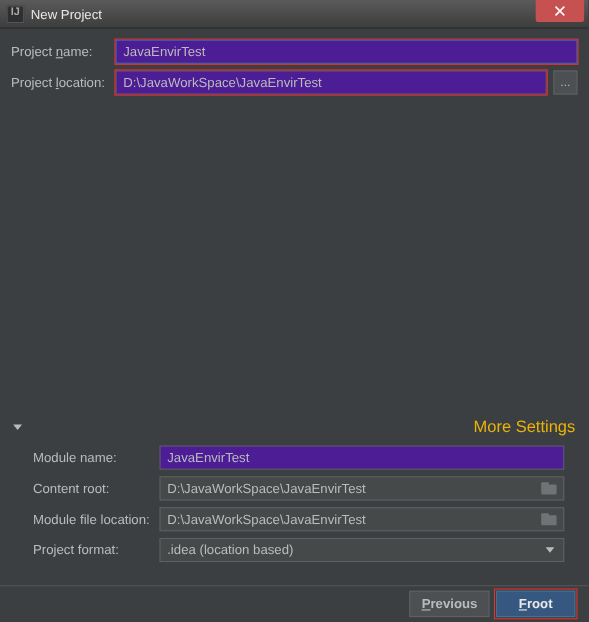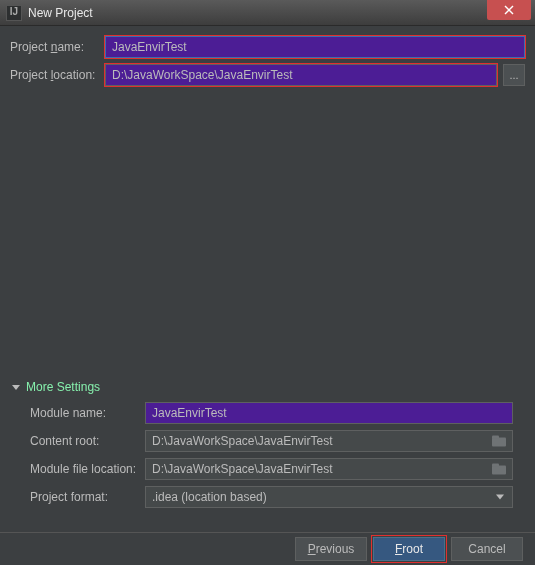--- a/index.html
+++ b/index.html
@@ -20,34 +20,34 @@
   .row .label { width: 95px; color: #bbbbbb; font-size: 12px; }
   .row .label .u { text-decoration: underline; }
   .text-input { flex: 1; height: 22px; background: #4c1d95; border: 1px solid #5e6060; color: #bbbbbb; padding: 0 6px; font-size: 12px; outline: none; }
   .hl-red { outline: 1px solid #e03030; outline-offset: 0; }
   .hl-blue { border: 1px solid #3b6fad !important; }
   .browse-btn { width: 22px; height: 22px; margin-left: 6px; background: #4c5052; border: 1px solid #5e6060; color: #bbbbbb; display: flex; align-items: center; justify-content: center; font-size: 11px; cursor: pointer; }
 
   .spacer { height: 282px; }
 
   
-  .more-header { display: flex; align-items: center; padding: 6px 2px 8px 2px; color: #86efac; font-size: 12px; }
+  .more-header { display: flex; align-items: center; padding: 6px 2px 8px 2px; color: #eab308; font-size: 15px; justify-content: space-between; }
   .more-header .tri { width: 0; height: 0; border-left: 4px solid transparent; border-right: 4px solid transparent; border-top: 5px solid #bbbbbb; margin-right: 6px; }
 
   .settings-block { padding: 0 12px 4px 20px; }
   .srow { display: flex; align-items: center; margin-bottom: 6px; }
   .srow .slabel { width: 115px; color: #bbbbbb; font-size: 12px; }
   .sinput { flex: 1; height: 22px; background: #45494a; border: 1px solid #5e6060; color: #bbbbbb; padding: 0 6px; font-size: 12px; outline: none; display: flex; align-items: center; position: relative; }
   .sinput.select::after { content: ""; position: absolute; right: 8px; top: 50%; transform: translateY(-50%); width: 0; height: 0; border-left: 4px solid transparent; border-right: 4px solid transparent; border-top: 5px solid #bbbbbb; }
   .folder-ic { position: absolute; right: 6px; top: 50%; transform: translateY(-50%); width: 14px; height: 11px; }
   .folder-ic::before { content: ""; position: absolute; width: 14px; height: 9px; bottom: 0; background: #6f7375; border-radius: 1px; }
   .folder-ic::after { content: ""; position: absolute; width: 7px; height: 3px; top: 0; left: 0; background: #6f7375; border-radius: 1px 1px 0 0; }
 
   
-  .button-bar { position: absolute; bottom: 0; left: 0; right: 0; height: 32px; border-top: 1px solid #555; display: flex; align-items: center; justify-content: flex-end; padding: 16px 12px; background: #3c3f41; gap: 6px; }
+  .button-bar { position: absolute; bottom: 0; left: 0; right: 0; height: 32px; border-top: 1px solid #555; display: flex; align-items: center; justify-content: flex-end; padding: 16px 12px; background: #3c3f41; gap: 6px; font-weight: bold; }
   .btn { min-width: 72px; height: 24px; background: #4c5052; border: 1px solid #5e6060; color: #bbbbbb; font-size: 12px; display: flex; align-items: center; justify-content: center; cursor: pointer; padding: 0 10px; }
   .btn .u { text-decoration: underline; }
   .btn.primary { background: #365880; border: 1px solid #4a708b; color: #e8e8e8; }
   .btn.primary.hl-red { outline: 1px solid #e03030; outline-offset: 1px; }
 </style>
 </head>
 <body>
 
 <div class="titlebar">
   <div class="icon">
@@ -119,14 +119,13 @@
   </div>
 </div>
 
 <div class="button-bar">
   <div class="btn">
     <span><span class="u">P</span><span>revious</span></span>
   </div>
   <div class="btn primary hl-red">
     <span><span class="u">F</span><span>root</span></span>
   </div>
-  <div class="btn">Cancel</div>
 </div>
 
 </body></html>

